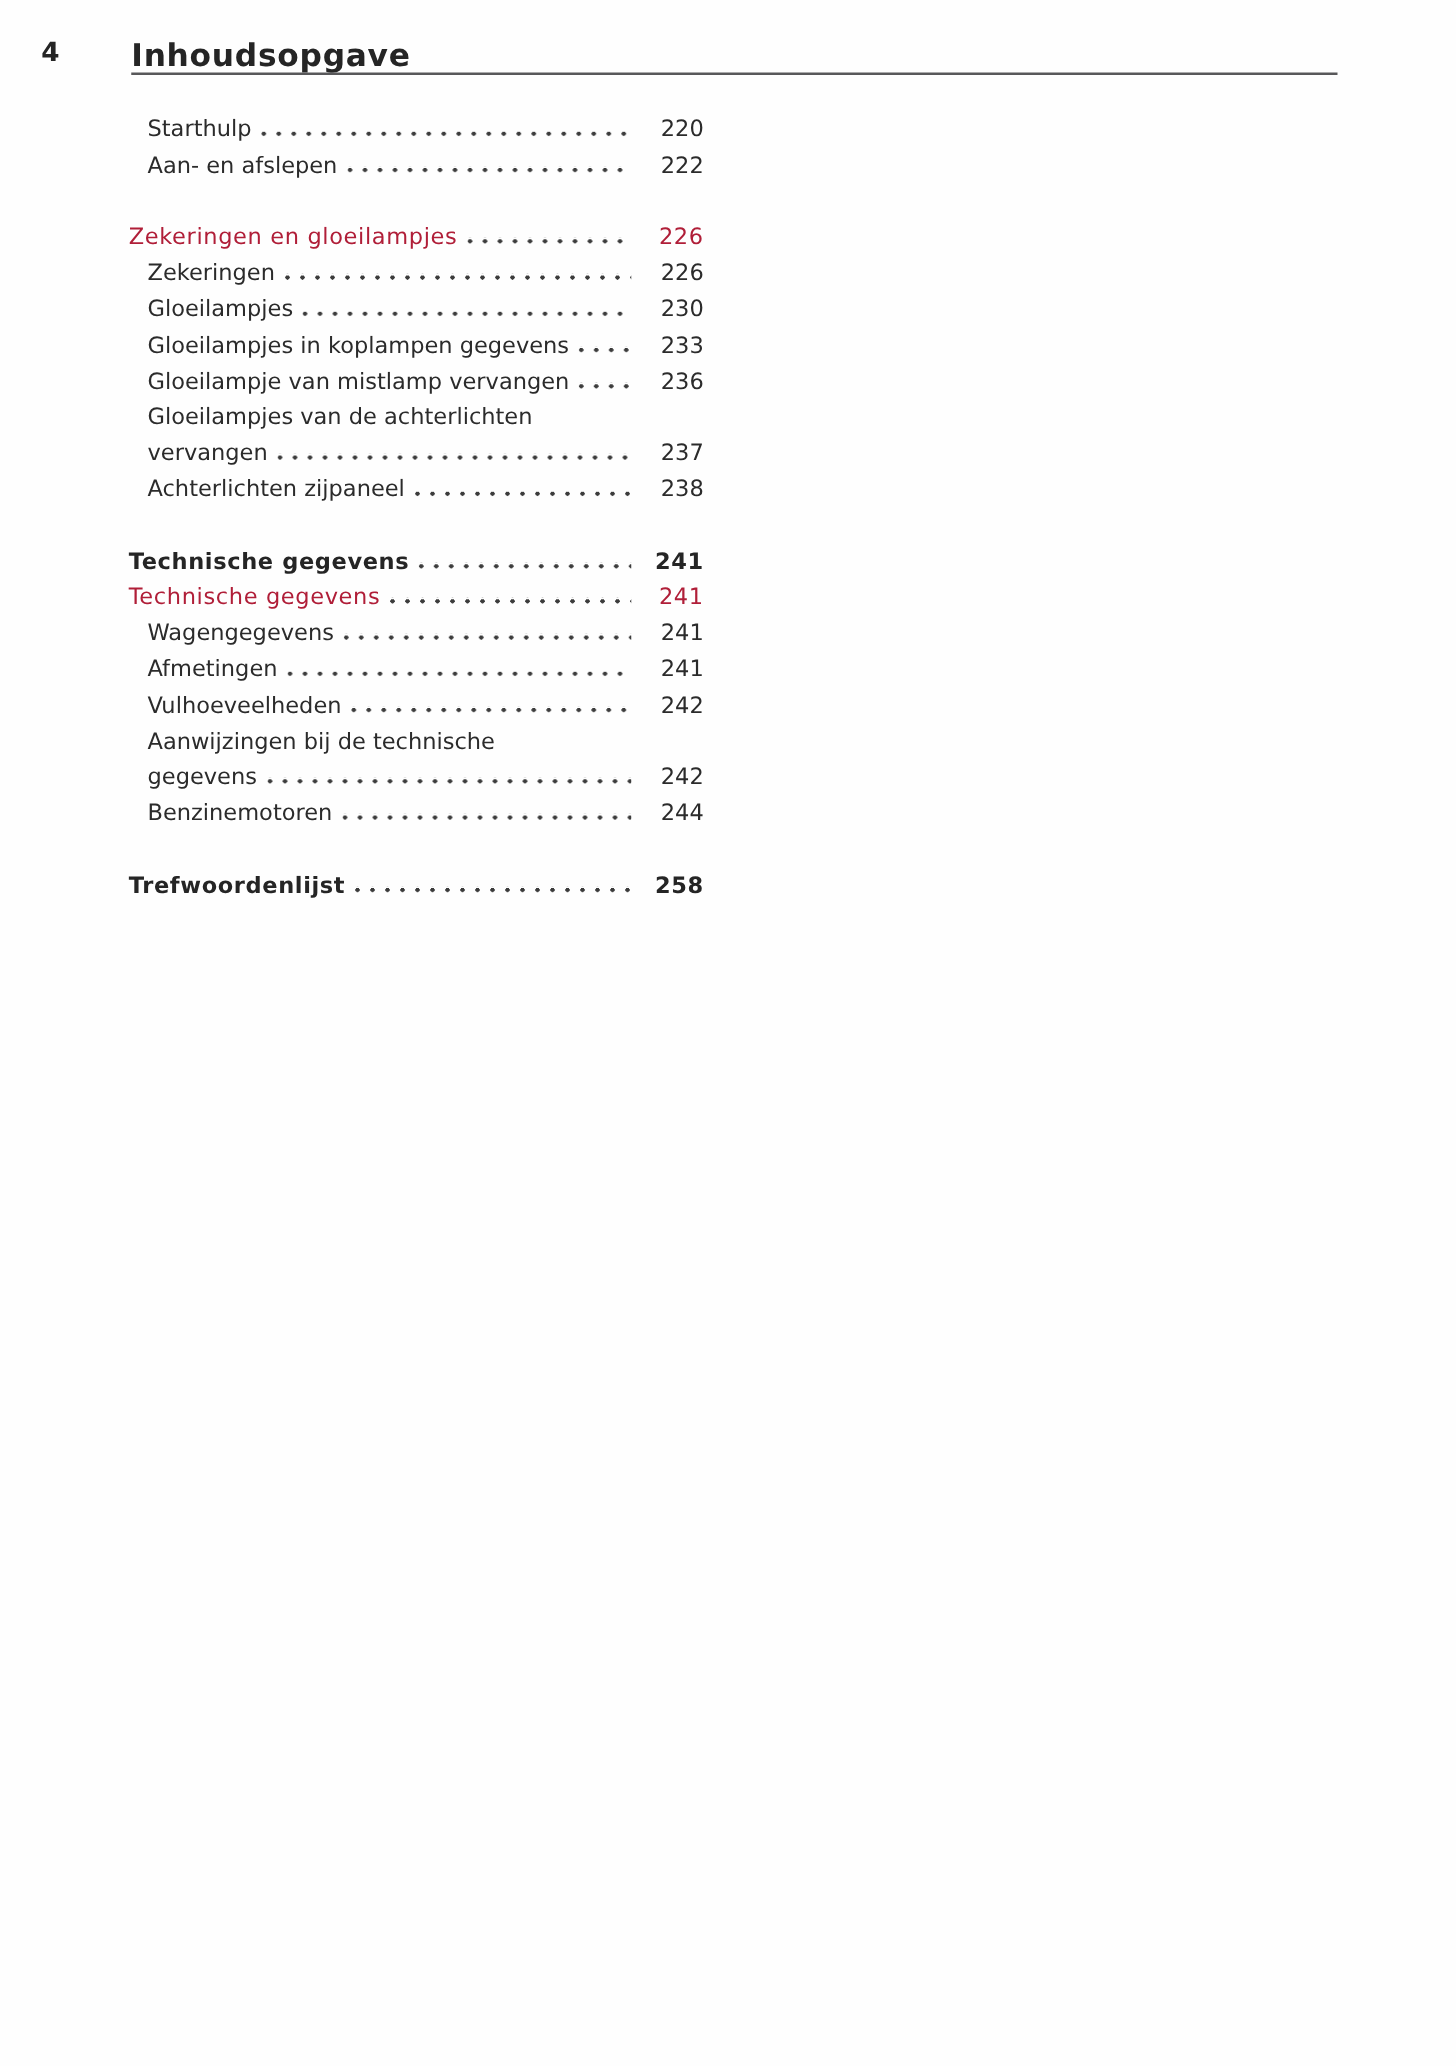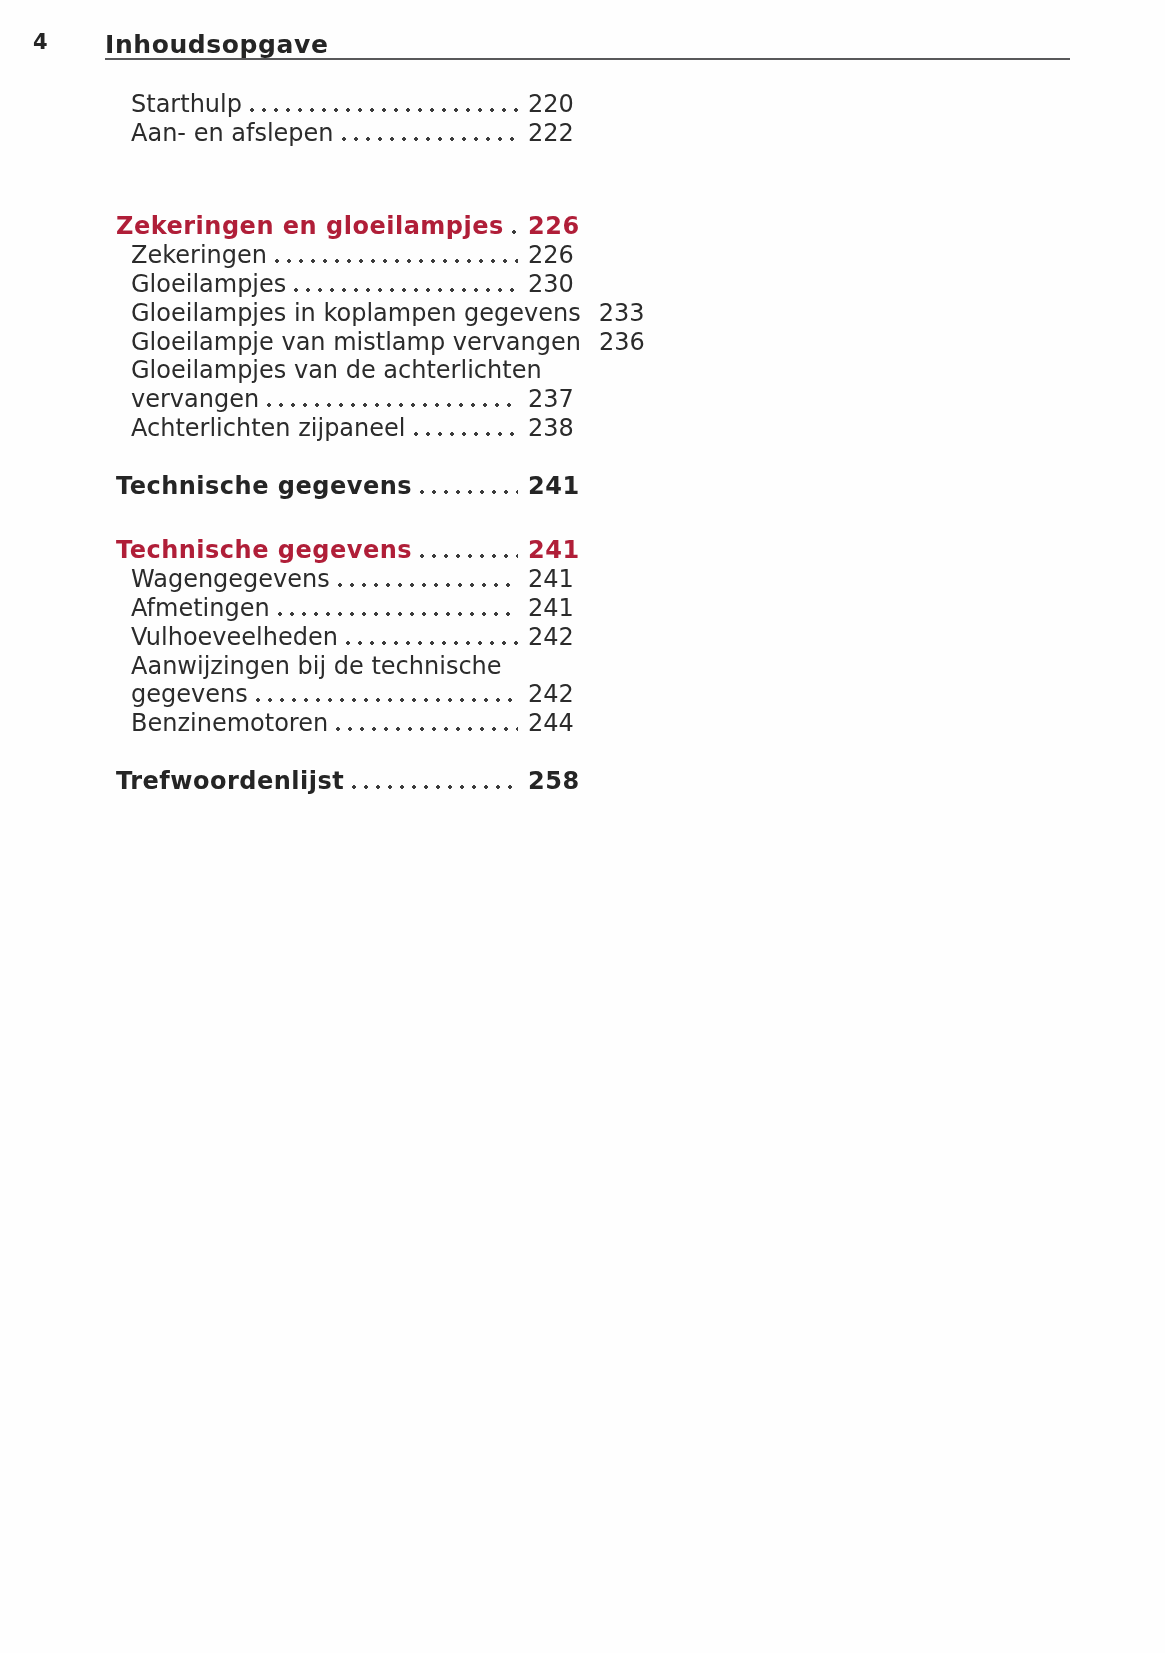--- a/index.html
+++ b/index.html
@@ -18,41 +18,41 @@
   }
   .doc-title{
     position:absolute;left:105px;top:2px;
     font-size:25px;font-weight:bold;letter-spacing:.6px;color:#252525;
   }
   .header-rule{
     position:absolute;left:105px;top:30px;
     width:965px;height:2px;background:var(--rule,#58585a);
   }
   .toc{
-    position:absolute;left:116px;top:90px;width:460px;
-    font-size:24px;line-height:28.8px;
+    position:absolute;left:103px;top:90px;width:460px;
+    font-size:18px;line-height:28.8px;
   }
   .toc-group + .toc-group{margin-top:28.8px;}
   .toc-row{display:flex;align-items:baseline;}
   .toc-row .label{white-space:nowrap;flex-shrink:0;}
   .toc-row.normal{padding-left:15px;}
   .toc-row.bold .label,
   .toc-row.bold .page{font-weight:bold;letter-spacing:.5px;color:#252525;}
   .toc-row.bold-red .label,
-  .toc-row.bold-red .page{font-weight:bold;letter-spacing:.5px;color:var(--accent,#b01e38);margin-top:36px;}
+  .toc-row.bold-red .page{font-weight:normal;letter-spacing:.5px;color:var(--accent,#b01e38);}
   .leader{
     flex:1;height:5px;min-width:0;
     margin:0 10px 0 8px;
     background-image:radial-gradient(circle at 2px 3px,#3c3c3c 1.6px,rgba(0,0,0,0) 1.9px);
     background-size:12px 5px;
     background-repeat:repeat-x;
     background-position:left bottom;
   }
   .toc-row.no-leader .leader{visibility:hidden;}
-  .page{width:48px;flex-shrink:0;white-space:nowrap;}
+  .page{width:48px;flex-shrink:0;text-align:right;white-space:nowrap;}
 </style>
 </head>
 <body>
 
 <div class="page-header">
   <div class="folio">4</div>
   <div class="doc-title">Inhoudsopgave</div>
   <div class="header-rule"></div>
 </div>
 

